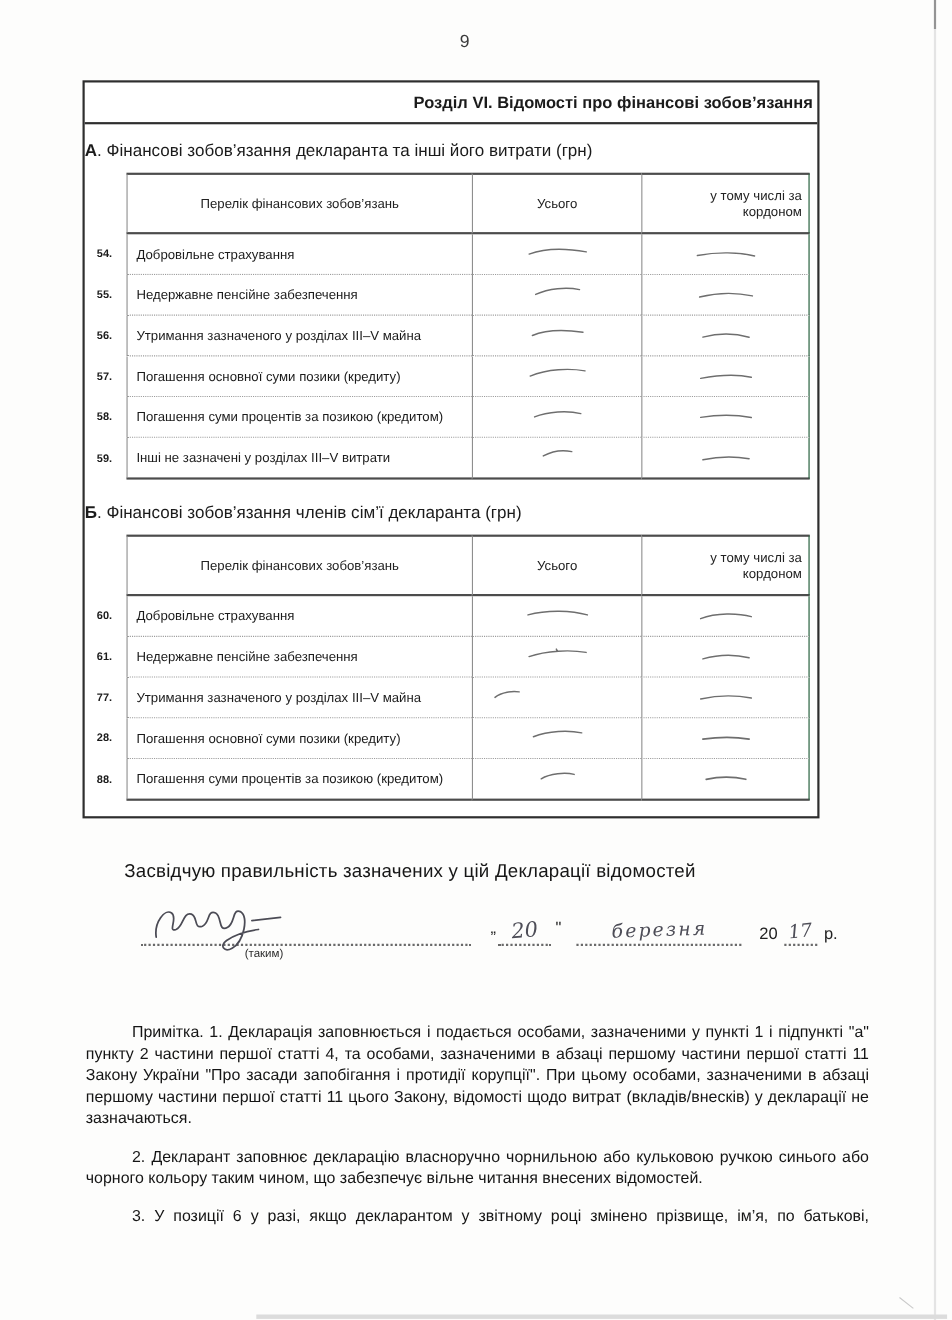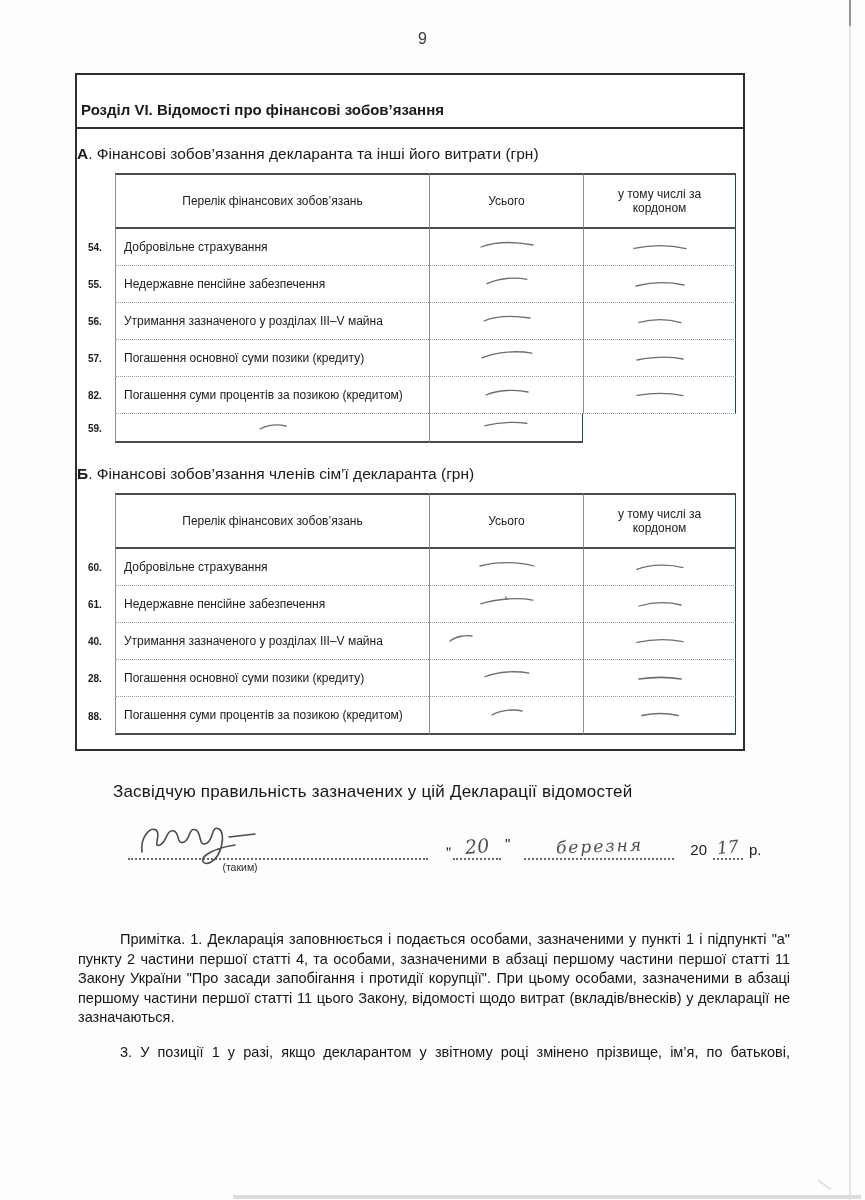--- a/index.html
+++ b/index.html
@@ -14,35 +14,35 @@
   .scan-line-right{position:absolute;left:849px;top:0;width:2px;height:1200px;
     background:linear-gradient(#949494 0 26px,#e4e4e4 26px 100%);}
   .scan-bar-bottom{position:absolute;left:233px;top:1195px;width:628px;height:4px;
     background:#dcdcdc;}
   .scan-speck{position:absolute;left:816px;top:1184px;width:16px;height:1px;
     background:#c9c9c9;transform:rotate(38deg);}
 
   
   .main-box{position:absolute;left:75px;top:73px;width:666px;
     border:2px solid #2e2e2e;background:#fff;padding-bottom:12px;}
-  .box-title{text-align:left;font-weight:bold;font-size:15px;
-    padding:10px 4px 9px;border-bottom:2px solid #2e2e2e;margin-top:16px;}
+  .box-title{text-align:right;font-weight:bold;font-size:15px;
+    padding:10px 4px 9px;border-bottom:2px solid #2e2e2e;}
   .tbl-caption{text-align:left;font-size:15.5px;margin:16px 0 10px;}
   .tbl-caption .cap-letter{font-weight:bold;}
 
   
   .ftable{margin:0 7px 2px 6px;}
   .frow{display:grid;grid-template-columns:32px 314px 154px 1fr;}
   .c{border-left:1px solid #8e8e8e;display:flex;align-items:center;
      padding:9px 8px;font-size:12px;line-height:18px;}
   .c.last{border-right:1px solid #14532d;}
   .num{font-weight:bold;font-size:10px;display:flex;align-items:center;
      padding:8px 3px 8px 5px;}
   .header-row .c{border-top:2px solid #4c4c4c;border-bottom:2px solid #4c4c4c;
-     justify-content:center;text-align:center;font-size:12px;color:#222;
+     justify-content:center;text-align:right;font-size:12px;color:#222;
      padding:12px 6px;line-height:14px;}
   .drow .c{border-bottom:1px dotted #9b9b9b;}
   .ftable .drow:last-child .c{border-bottom:2px solid #4c4c4c;}
   .val{justify-content:center;}
   .dash-icon{display:block;}
   .drow:nth-child(odd) .val:nth-child(3) .dash-icon{transform:rotate(-2deg) translateY(-4px);}
   .drow:nth-child(even) .val:nth-child(4) .dash-icon{transform:rotate(1.5deg);}
   .drow:nth-child(even) .val:nth-child(3) .dash-icon{transform:translateY(-3px);}
 
   
@@ -154,36 +154,37 @@
           </svg>
         </div>
       <div class="c val last">
           <svg class="dash-icon" width="50" height="9" viewBox="0 0 50 9">
             <path d="M2 6 C 18 3, 34 2, 48 5" stroke="#6e6e6e" stroke-width="1.3" fill="none" stroke-linecap="round"></path>
           </svg>
         </div>
     </div>
 
     <div class="frow drow">
-      <div class="num">82.</div>
+      <div class="num">58.</div>
       <div class="c">Погашення суми процентів за позикою (кредитом)</div>
       <div class="c val">
           <svg class="dash-icon" width="46" height="9" viewBox="0 0 46 9">
             <path d="M2 7 C 14 2, 32 1, 44 4" stroke="#6e6e6e" stroke-width="1.3" fill="none" stroke-linecap="round"></path>
           </svg>
         </div>
       <div class="c val last">
           <svg class="dash-icon" width="50" height="9" viewBox="0 0 50 9">
             <path d="M2 5 C 18 2, 36 2, 48 4" stroke="#6e6e6e" stroke-width="1.3" fill="none" stroke-linecap="round"></path>
           </svg>
         </div>
     </div>
 
     <div class="frow drow">
       <div class="num">59.</div>
+      <div class="c">Інші не зазначені у розділах III–V витрати</div>
       <div class="c val">
           <svg class="dash-icon" width="30" height="9" viewBox="0 0 30 9">
             <path d="M2 6 C 10 2, 20 1, 28 3" stroke="#6e6e6e" stroke-width="1.3" fill="none" stroke-linecap="round"></path>
           </svg>
         </div>
       <div class="c val last">
           <svg class="dash-icon" width="46" height="9" viewBox="0 0 46 9">
             <path d="M2 6 C 16 3, 32 3, 44 5" stroke="#6e6e6e" stroke-width="1.3" fill="none" stroke-linecap="round"></path>
           </svg>
         </div>
@@ -226,21 +227,21 @@
           </svg>
         </div>
       <div class="c val last">
           <svg class="dash-icon" width="46" height="9" viewBox="0 0 46 9">
             <path d="M2 6 C 16 2, 32 2, 44 5" stroke="#6e6e6e" stroke-width="1.3" fill="none" stroke-linecap="round"></path>
           </svg>
         </div>
     </div>
 
     <div class="frow drow">
-      <div class="num">40.</div>
+      <div class="num">77.</div>
       <div class="c">Утримання зазначеного у розділах III–V майна</div>
       <div class="c val" style="justify-content:flex-start;padding-left:18px;">
           <svg class="dash-icon" width="26" height="10" viewBox="0 0 26 10">
             <path d="M2 8 C 8 3, 18 2, 24 3" stroke="#6e6e6e" stroke-width="1.3" fill="none" stroke-linecap="round"></path>
           </svg>
         </div>
       <div class="c val last">
           <svg class="dash-icon" width="50" height="9" viewBox="0 0 50 9">
             <path d="M2 6 C 18 2, 36 2, 48 4" stroke="#6e6e6e" stroke-width="1.3" fill="none" stroke-linecap="round"></path>
           </svg>
@@ -300,14 +301,15 @@
     </span>
   <span class="printed-20">20</span>
   <span class="du du-year">
       <span class="hw hw-year">17</span>
     </span>
   <span class="printed-r">р.</span>
 </div>
 
 <div class="notes">
   <p class="note-p">Примітка. 1. Декларація заповнюється і подається особами, зазначеними  у пункті 1 і підпункті "а" пункту 2 частини першої статті 4, та особами, зазначеними в абзаці першому частини першої статті 11 Закону України "Про засади запобігання і протидії корупції". При цьому особами, зазначеними в абзаці першому частини першої статті 11 цього Закону, відомості щодо витрат (вкладів/внесків) у декларації не зазначаються.</p>
-  <p class="note-p force-justify">3. У позиції 1 у разі, якщо декларантом у звітному році змінено прізвище, ім’я, по батькові,</p>
+  <p class="note-p">2. Декларант заповнює декларацію власноручно чорнильною або кульковою ручкою синього або чорного кольору таким чином, що забезпечує вільне читання внесених відомостей.</p>
+  <p class="note-p force-justify">3. У позиції 6 у разі, якщо декларантом у звітному році змінено прізвище, ім’я, по батькові,</p>
 </div>
 
 </body></html>

